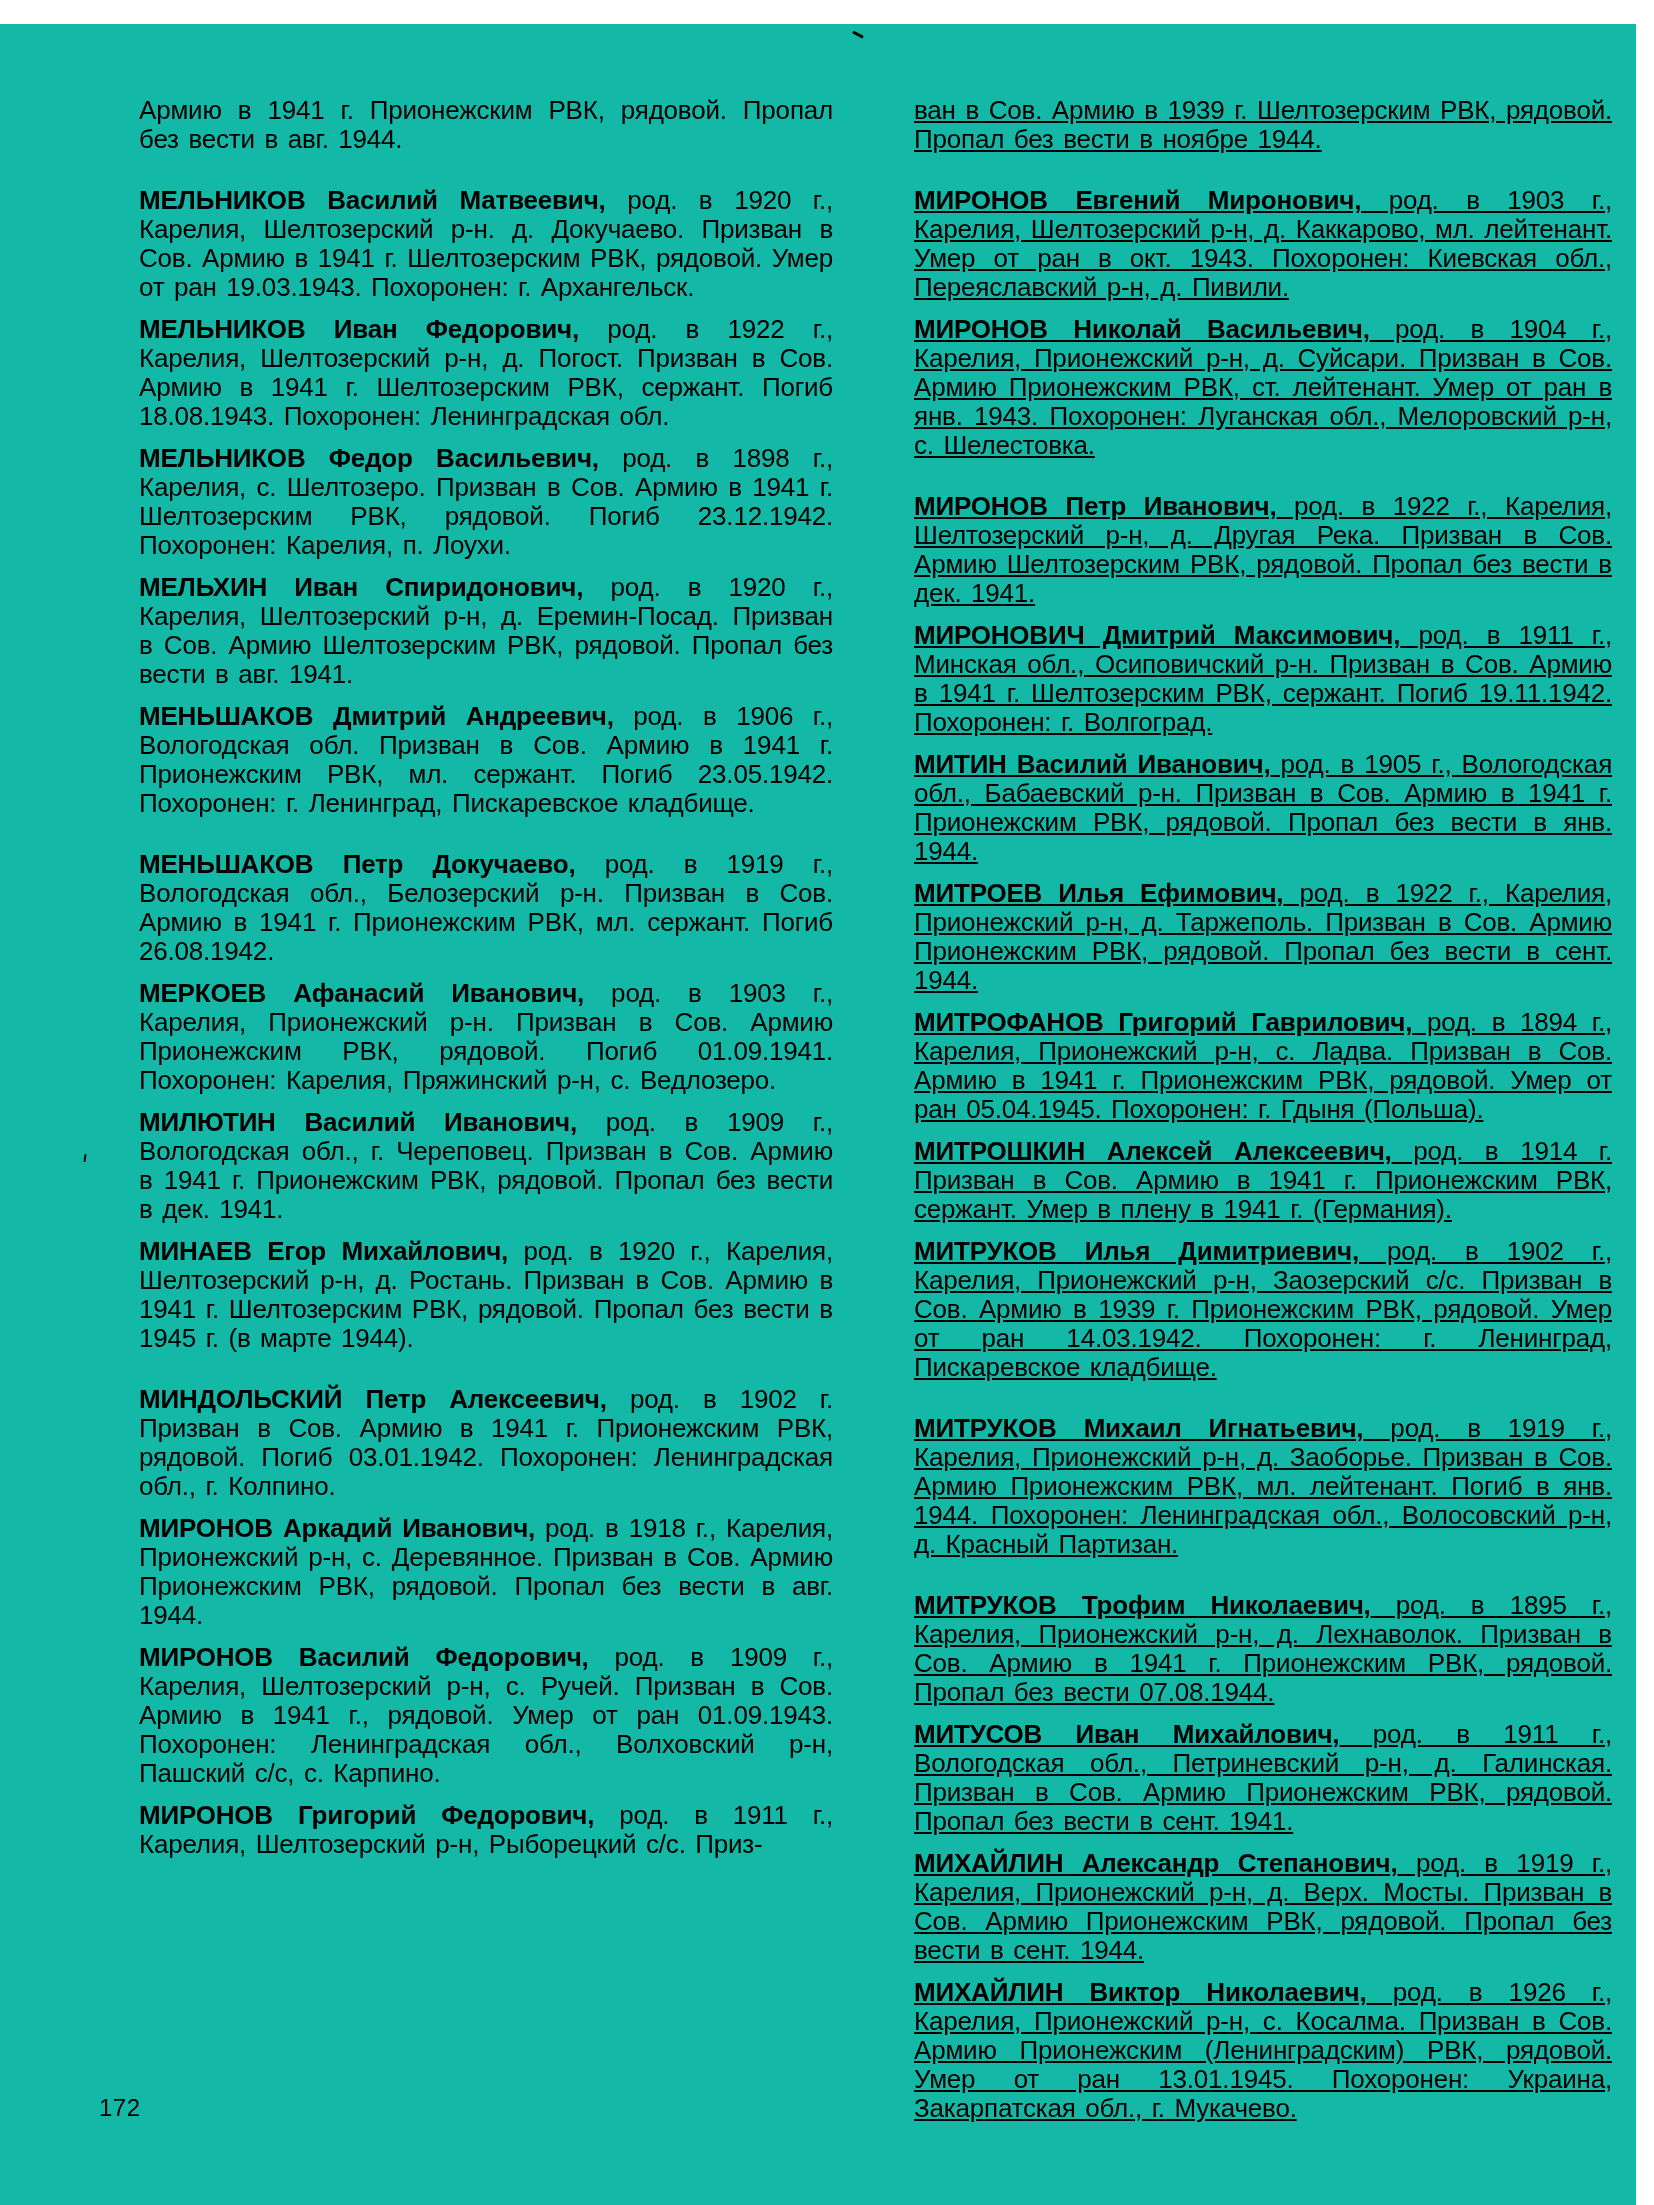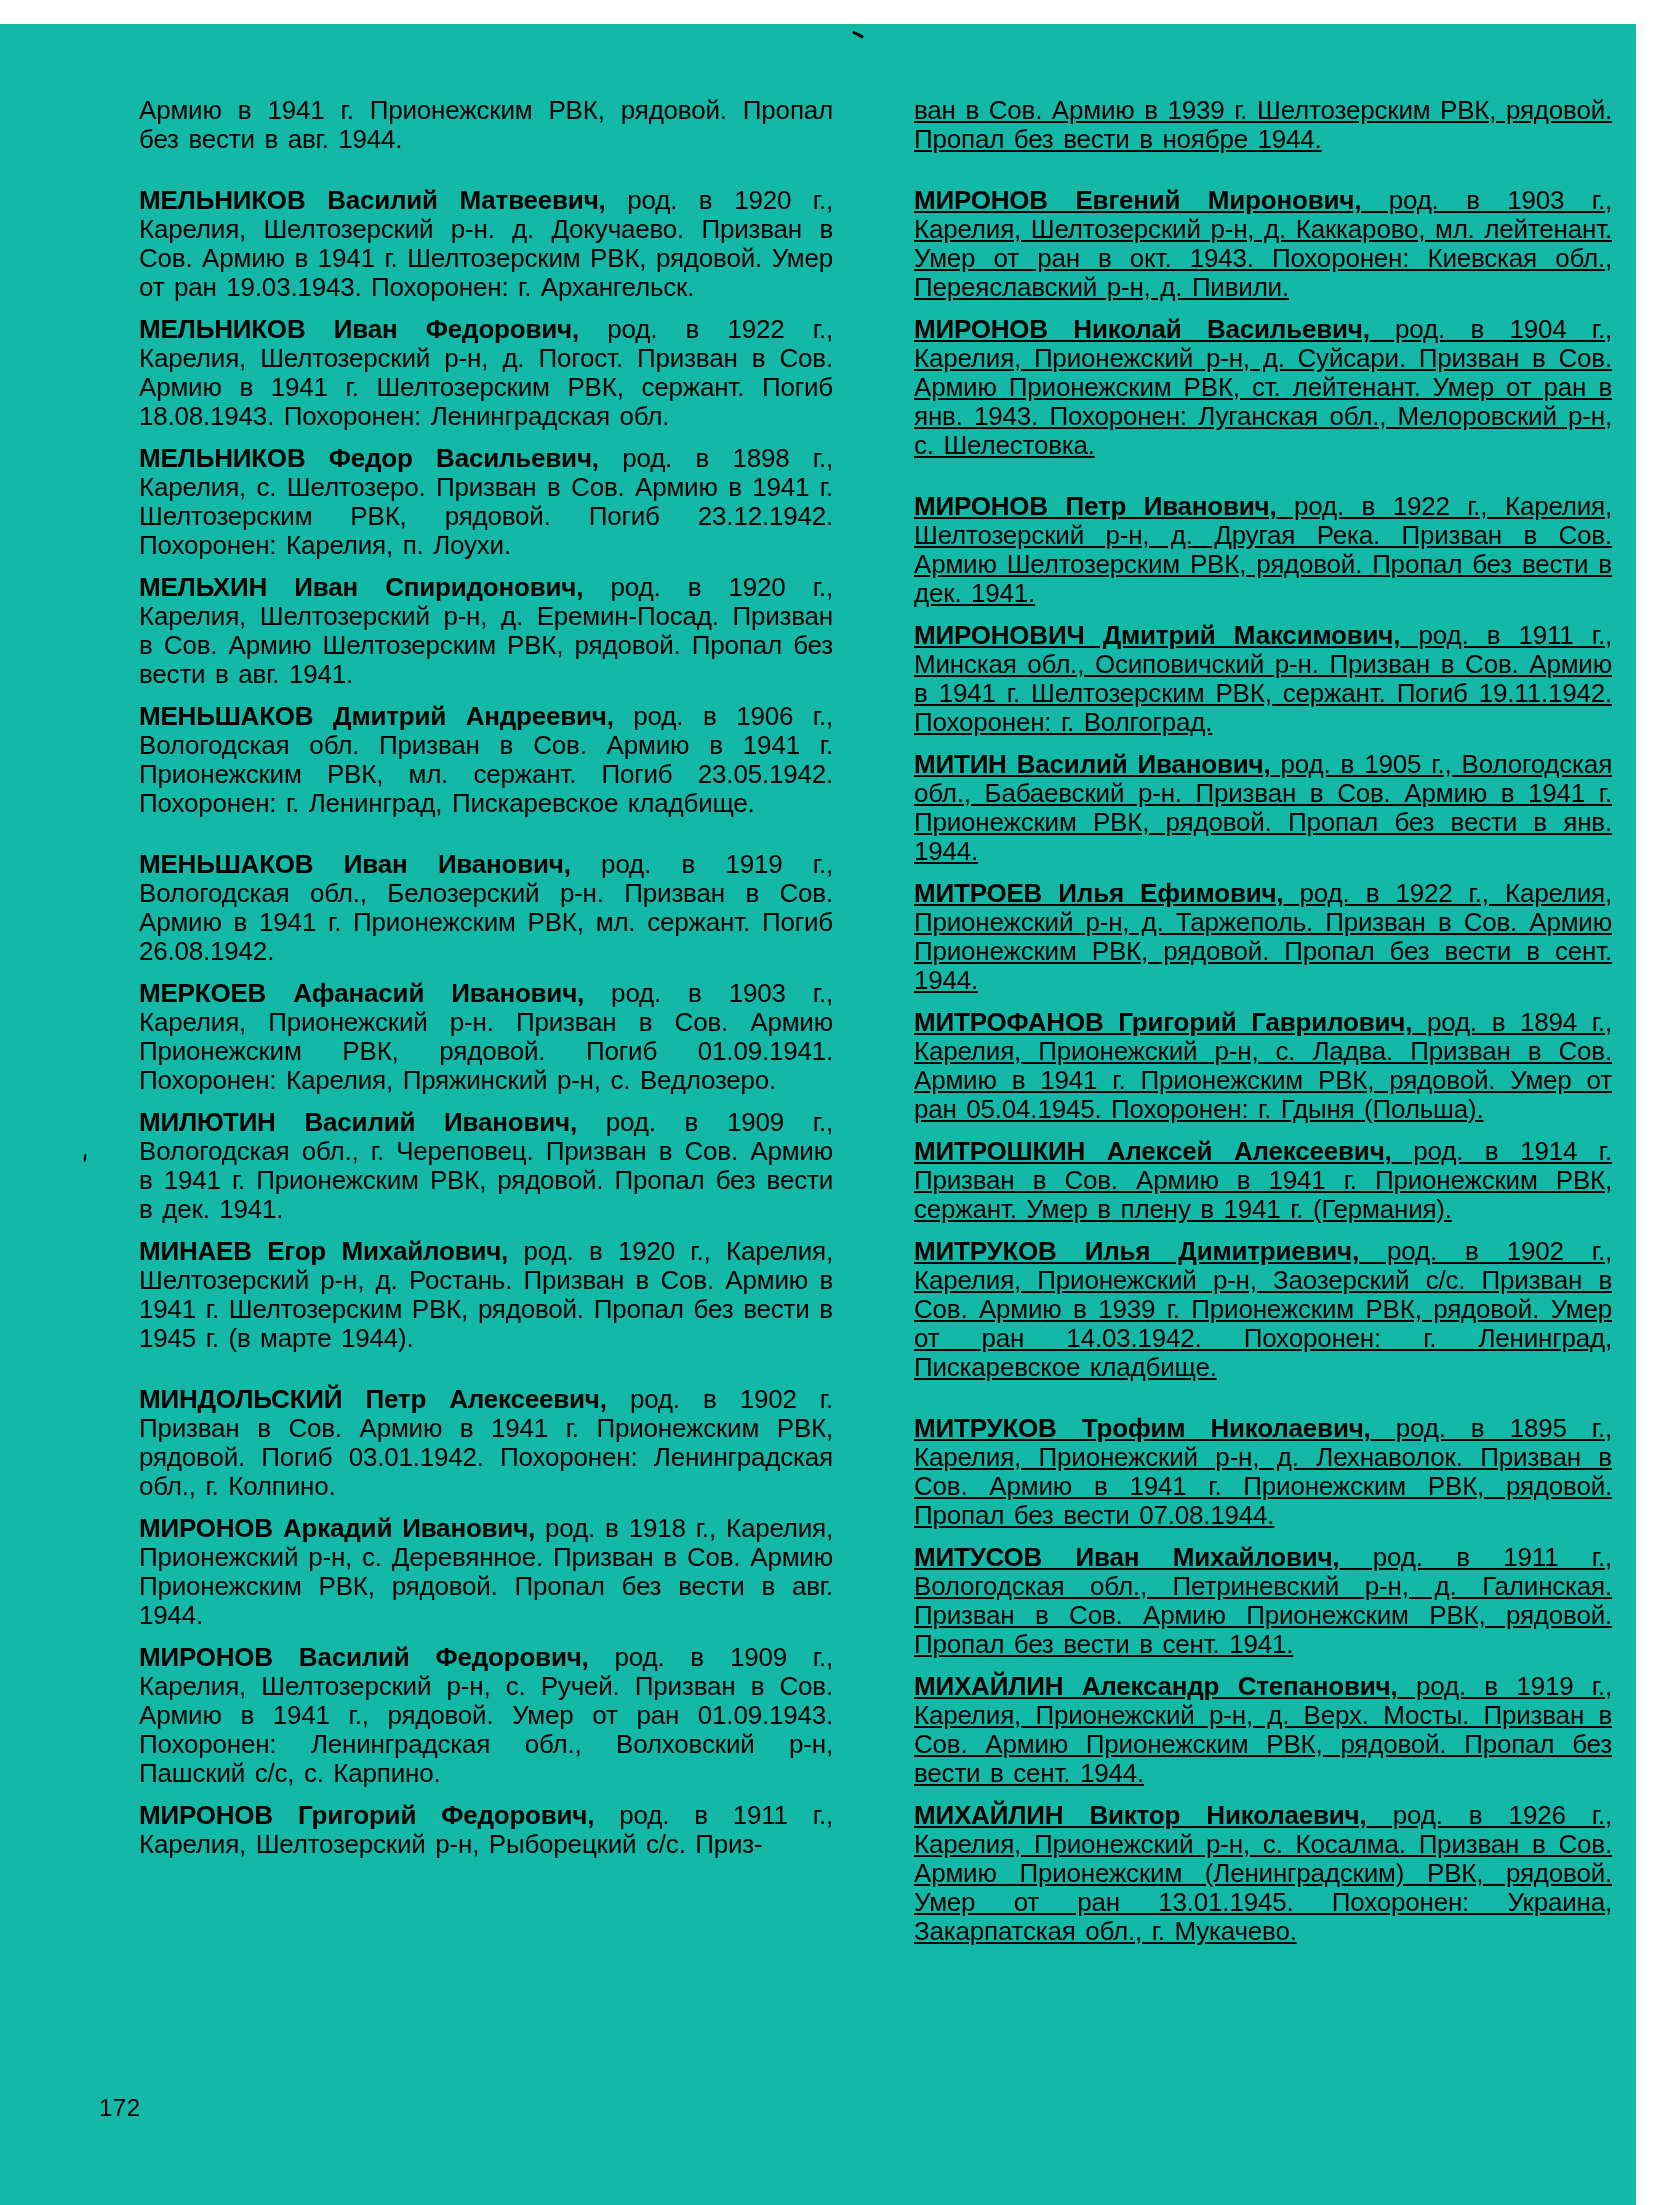--- a/index.html
+++ b/index.html
@@ -73,41 +73,42 @@
   <span class="artifact artifact-top-tick"></span>
   <span class="artifact artifact-margin-tick"></span>
 
   <div class="column column-left" id="col-left">
       <p class="entry first"><span>Армию в 1941 г. Прионежским РВК, рядовой. Пропал без вести в авг. 1944.</span></p>
       <p class="entry gap-lg"><b>МЕЛЬНИКОВ Василий Матвеевич,</b><span> род. в 1920 г., Карелия, Шелтозерский р-н. д. Докучаево. Призван в Сов. Армию в 1941 г. Шелтозерским РВК, рядовой. Умер от ран 19.03.1943. Похоронен: г. Архангельск.</span></p>
       <p class="entry"><b>МЕЛЬНИКОВ Иван Федорович,</b><span> род. в 1922 г., Карелия, Шелтозерский р-н, д. Погост. Призван в Сов. Армию в 1941 г. Шелтозерским РВК, сержант. Погиб 18.08.1943. Похоронен: Ленинградская обл.</span></p>
       <p class="entry"><b>МЕЛЬНИКОВ Федор Васильевич,</b><span> род. в 1898 г., Карелия, с. Шелтозеро. Призван в Сов. Армию в 1941 г. Шелтозерским РВК, рядовой. Погиб 23.12.1942. Похоронен: Карелия, п. Лоухи.</span></p>
       <p class="entry"><b>МЕЛЬХИН Иван Спиридонович,</b><span> род. в 1920 г., Карелия, Шелтозерский р-н, д. Еремин-Посад. Призван в Сов. Армию Шелтозерским РВК, рядовой. Пропал без вести в авг. 1941.</span></p>
       <p class="entry"><b>МЕНЬШАКОВ Дмитрий Андреевич,</b><span> род. в 1906 г., Вологодская обл. Призван в Сов. Армию в 1941 г. Прионежским РВК, мл. сержант. Погиб 23.05.1942. Похоронен: г. Ленинград, Пискаревское кладбище.</span></p>
-      <p class="entry gap-lg"><b>МЕНЬШАКОВ Иван Иванович,</b><span> род. в 1919 г., Вологодская обл., Белозерский р-н. Призван в Сов. Армию в 1941 г. Прионежским РВК, мл. сержант. Погиб 26.08.1942.</span></p>
+      <p class="entry gap-lg"><b>МЕНЬШАКОВ Петр Докучаево,</b><span> род. в 1919 г., Вологодская обл., Белозерский р-н. Призван в Сов. Армию в 1941 г. Прионежским РВК, мл. сержант. Погиб 26.08.1942.</span></p>
       <p class="entry"><b>МЕРКОЕВ Афанасий Иванович,</b><span> род. в 1903 г., Карелия, Прионежский р-н. Призван в Сов. Армию Прионежским РВК, рядовой. Погиб 01.09.1941. Похоронен: Карелия, Пряжинский р-н, с. Ведлозеро.</span></p>
       <p class="entry"><b>МИЛЮТИН Василий Иванович,</b><span> род. в 1909 г., Вологодская обл., г. Череповец. Призван в Сов. Армию в 1941 г. Прионежским РВК, рядовой. Пропал без вести в дек. 1941.</span></p>
       <p class="entry"><b>МИНАЕВ Егор Михайлович,</b><span> род. в 1920 г., Карелия, Шелтозерский р-н, д. Ростань. Призван в Сов. Армию в 1941 г. Шелтозерским РВК, рядовой. Пропал без вести в 1945 г. (в марте 1944).</span></p>
       <p class="entry gap-lg"><b>МИНДОЛЬСКИЙ Петр Алексеевич,</b><span> род. в 1902 г. Призван в Сов. Армию в 1941 г. Прионежским РВК, рядовой. Погиб 03.01.1942. Похоронен: Ленинградская обл., г. Колпино.</span></p>
       <p class="entry"><b>МИРОНОВ Аркадий Иванович,</b><span> род. в 1918 г., Карелия, Прионежский р-н, с. Деревянное. Призван в Сов. Армию Прионежским РВК, рядовой. Пропал без вести в авг. 1944.</span></p>
       <p class="entry"><b>МИРОНОВ Василий Федорович,</b><span> род. в 1909 г., Карелия, Шелтозерский р-н, с. Ручей. Призван в Сов. Армию в 1941 г., рядовой. Умер от ран 01.09.1943. Похоронен: Ленинградская обл., Волховский р-н, Пашский с/с, с. Карпино.</span></p>
       <p class="entry"><b>МИРОНОВ Григорий Федорович,</b><span> род. в 1911 г., Карелия, Шелтозерский р-н, Рыборецкий с/с. Приз-</span></p>
     </div>
 
   <div class="column column-right" id="col-right">
       <p class="entry first"><span>ван в Сов. Армию в 1939 г. Шелтозерским РВК, рядовой. Пропал без вести в ноябре 1944.</span></p>
       <p class="entry gap-lg"><b>МИРОНОВ Евгений Миронович,</b><span> род. в 1903 г., Карелия, Шелтозерский р-н, д. Каккарово, мл. лейтенант. Умер от ран в окт. 1943. Похоронен: Киевская обл., Переяславский р-н, д. Пивили.</span></p>
       <p class="entry"><b>МИРОНОВ Николай Васильевич,</b><span> род. в 1904 г., Карелия, Прионежский р-н, д. Суйсари. Призван в Сов. Армию Прионежским РВК, ст. лейтенант. Умер от ран в янв. 1943. Похоронен: Луганская обл., Мелоровский р-н, с. Шелестовка.</span></p>
       <p class="entry gap-lg"><b>МИРОНОВ Петр Иванович,</b><span> род. в 1922 г., Карелия, Шелтозерский р-н, д. Другая Река. Призван в Сов. Армию Шелтозерским РВК, рядовой. Пропал без вести в дек. 1941.</span></p>
       <p class="entry"><b>МИРОНОВИЧ Дмитрий Максимович,</b><span> род. в 1911 г., Минская обл., Осиповичский р-н. Призван в Сов. Армию в 1941 г. Шелтозерским РВК, сержант. Погиб 19.11.1942. Похоронен: г. Волгоград.</span></p>
       <p class="entry"><b>МИТИН Василий Иванович,</b><span> род. в 1905 г., Вологодская обл., Бабаевский р-н. Призван в Сов. Армию в 1941 г. Прионежским РВК, рядовой. Пропал без вести в янв. 1944.</span></p>
       <p class="entry"><b>МИТРОЕВ Илья Ефимович,</b><span> род. в 1922 г., Карелия, Прионежский р-н, д. Таржеполь. Призван в Сов. Армию Прионежским РВК, рядовой. Пропал без вести в сент. 1944.</span></p>
       <p class="entry"><b>МИТРОФАНОВ Григорий Гаврилович,</b><span> род. в 1894 г., Карелия, Прионежский р-н, с. Ладва. Призван в Сов. Армию в 1941 г. Прионежским РВК, рядовой. Умер от ран 05.04.1945. Похоронен: г. Гдыня (Польша).</span></p>
       <p class="entry"><b>МИТРОШКИН Алексей Алексеевич,</b><span> род. в 1914 г. Призван в Сов. Армию в 1941 г. Прионежским РВК, сержант. Умер в плену в 1941 г. (Германия).</span></p>
       <p class="entry"><b>МИТРУКОВ Илья Димитриевич,</b><span> род. в 1902 г., Карелия, Прионежский р-н, Заозерский с/с. Призван в Сов. Армию в 1939 г. Прионежским РВК, рядовой. Умер от ран 14.03.1942. Похоронен: г. Ленинград, Пискаревское кладбище.</span></p>
+      <p class="entry gap-lg"><b>МИТРУКОВ Михаил Игнатьевич,</b><span> род. в 1919 г., Карелия, Прионежский р-н, д. Заоборье. Призван в Сов. Армию Прионежским РВК, мл. лейтенант. Погиб в янв. 1944. Похоронен: Ленинградская обл., Волосовский р-н, д. Красный Партизан.</span></p>
       <p class="entry gap-lg"><b>МИТРУКОВ Трофим Николаевич,</b><span> род. в 1895 г., Карелия, Прионежский р-н, д. Лехнаволок. Призван в Сов. Армию в 1941 г. Прионежским РВК, рядовой. Пропал без вести 07.08.1944.</span></p>
       <p class="entry"><b>МИТУСОВ Иван Михайлович,</b><span> род. в 1911 г., Вологодская обл., Петриневский р-н, д. Галинская. Призван в Сов. Армию Прионежским РВК, рядовой. Пропал без вести в сент. 1941.</span></p>
       <p class="entry"><b>МИХАЙЛИН Александр Степанович,</b><span> род. в 1919 г., Карелия, Прионежский р-н, д. Верх. Мосты. Призван в Сов. Армию Прионежским РВК, рядовой. Пропал без вести в сент. 1944.</span></p>
       <p class="entry"><b>МИХАЙЛИН Виктор Николаевич,</b><span> род. в 1926 г., Карелия, Прионежский р-н, с. Косалма. Призван в Сов. Армию Прионежским (Ленинградским) РВК, рядовой. Умер от ран 13.01.1945. Похоронен: Украина, Закарпатская обл., г. Мукачево.</span></p>
     </div>
 
   <div class="page-number">172</div>
 
 </div>
 

